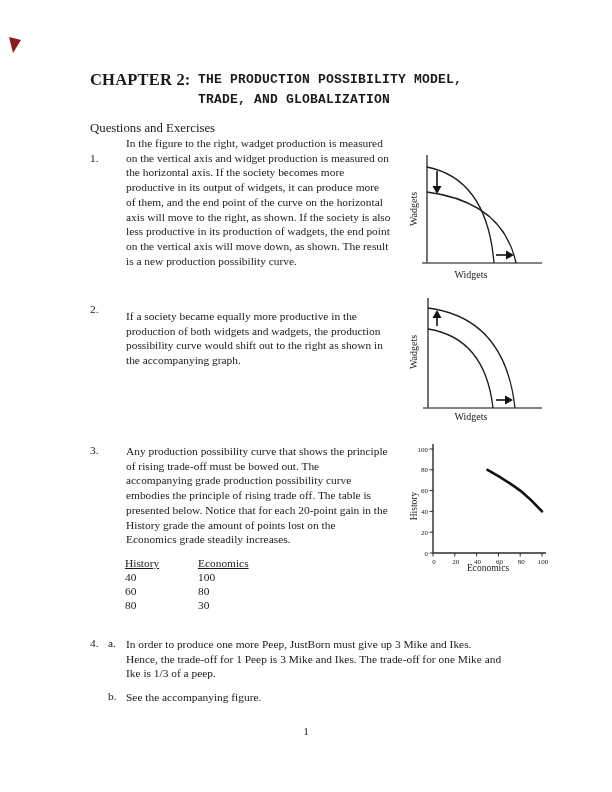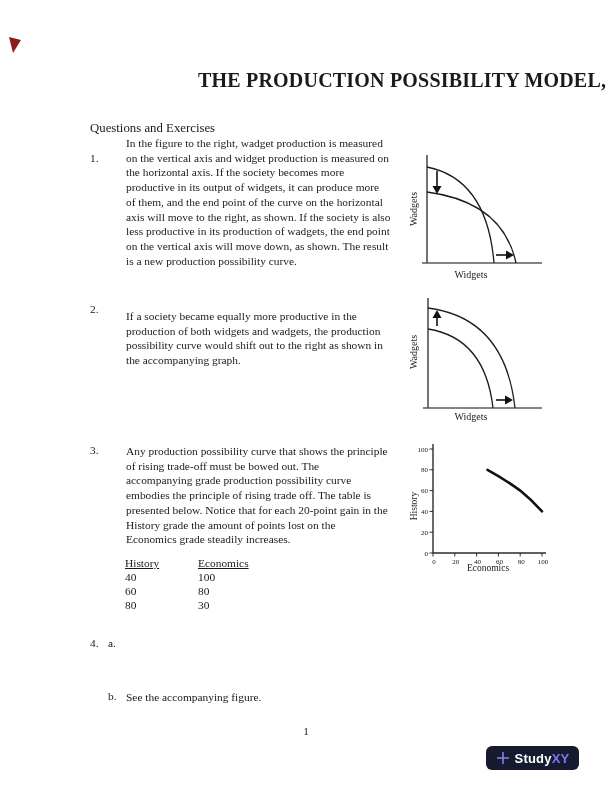--- a/index.html
+++ b/index.html
@@ -2,21 +2,21 @@
 <html><head>
 <meta charset="utf-8">
 <style>
   html,body{margin:0;padding:0;background:#e8e8e8;}
   #page{position:relative;width:612px;height:792px;background:#ffffff;margin:0 auto;
         font-family:"Liberation Serif", serif;color:#1a1a1a;overflow:hidden;}
   .abs{position:absolute;}
   .pre{white-space:pre-line;}
   
   .chapter-label{left:90px;top:70px;font-size:16.5px;font-weight:bold;letter-spacing:.2px;}
-  .title-lines{left:198px;top:70px;font-size:20px;font-weight:bold;line-height:20px;letter-spacing:.2px;}
+  .title-lines{left:198px;top:70px;font-size:13px;font-weight:bold;line-height:20px;letter-spacing:.2px;font-family:Liberation Mono, monospace;}
   .section-heading{left:90px;top:121px;font-size:12.8px;font-weight:normal;}
   
   .qnum{font-size:11.4px;width:24px;}
   .qtext{font-size:11.4px;line-height:14.7px;width:302px;}
   .q1num{left:90px;top:152px;} .q1text{left:126px;top:136px;}
   .q2num{left:90px;top:303px;} .q2text{left:126px;top:309px;}
   .q3num{left:90px;top:444px;} .q3text{left:126px;top:444px;}
   .q4num{left:90px;top:637px;} .q4a{left:108px;top:637px;} 
   .q4atext{left:126px;top:637px;width:404px;}
   .q4b{left:108px;top:690px;} .q4btext{left:126px;top:690px;width:404px;}
@@ -46,22 +46,24 @@
 </style>
 </head>
 <body>
 
 <div id="page">
 
   <svg class="abs" style="left:8px;top:36px;" width="14" height="18">
     <polygon points="1,1 13,4 5,17" fill="#8c1d1d"></polygon>
   </svg>
 
+  <div class="abs chapter-label">CHAPTER 2:</div>
   <div class="abs title-lines">
     <div>THE PRODUCTION POSSIBILITY MODEL,</div>
+    <div>TRADE, AND GLOBALIZATION</div>
   </div>
   <div class="abs section-heading">Questions and Exercises</div>
 
   <div class="abs qnum q1num">1.</div>
   <div class="abs qtext pre q1text">In the figure to the right, wadget production is measured
 on the vertical axis and widget production is measured on
 the horizontal axis. If the society becomes more
 productive in its output of widgets, it can produce more
 of them, and the end point of the curve on the horizontal
 axis will move to the right, as shown. If the society is also
@@ -166,26 +168,22 @@
       <div class="c2">80</div>
     </div>
     <div class="row">
       <div class="c1">80</div>
       <div class="c2">30</div>
     </div>
   </div>
 
   <div class="abs qnum q4num">4.</div>
   <div class="abs qnum q4a">a.</div>
+  <div class="abs qtext pre q4atext">In order to produce one more Peep, JustBorn must give up 3 Mike and Ikes.
+Hence, the trade-off for 1 Peep is 3 Mike and Ikes. The trade-off for one Mike and
+Ike is 1/3 of a peep.</div>
   <div class="abs qnum q4b">b.</div>
   <div class="abs qtext pre q4btext">See the accompanying figure.</div>
 
   <div class="abs page-number">1</div>
 
-  <div class="abs logo-badge" id="logo-badge" style="background: rgb(22, 26, 46);">
-    <svg width="14" height="14" viewBox="0 0 14 14">
-      <line x1="7" y1="1" x2="7" y2="13" stroke="#8d85ec" stroke-width="1.5"></line>
-      <line x1="1" y1="7" x2="13" y2="7" stroke="#8d85ec" stroke-width="1.5"></line>
-    </svg>
-    <span><span class="logo-brand">Study</span><span class="logo-xy" id="logo-xy" style="color: rgb(127, 118, 242);">XY</span></span>
-  </div>
 
 </div>
 
 </body></html>

